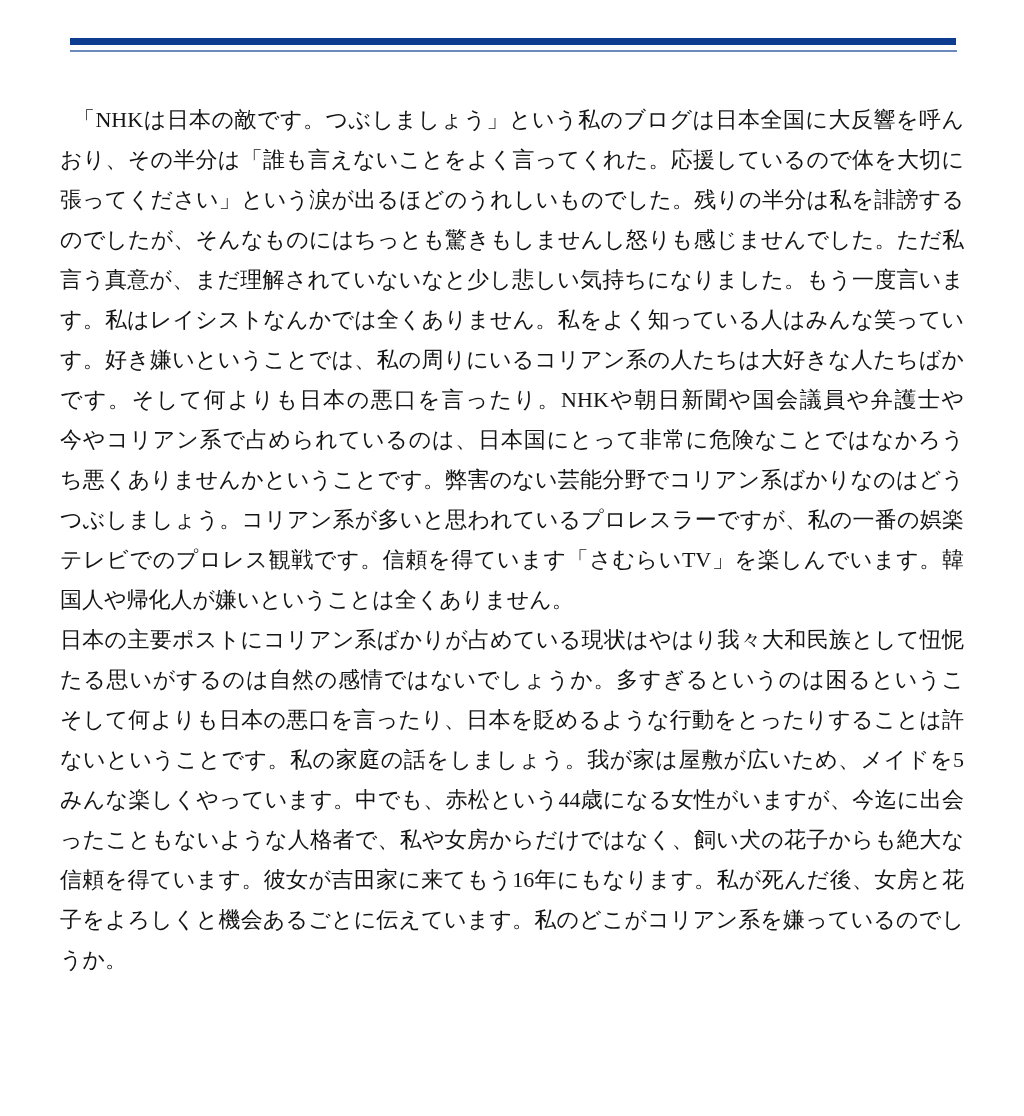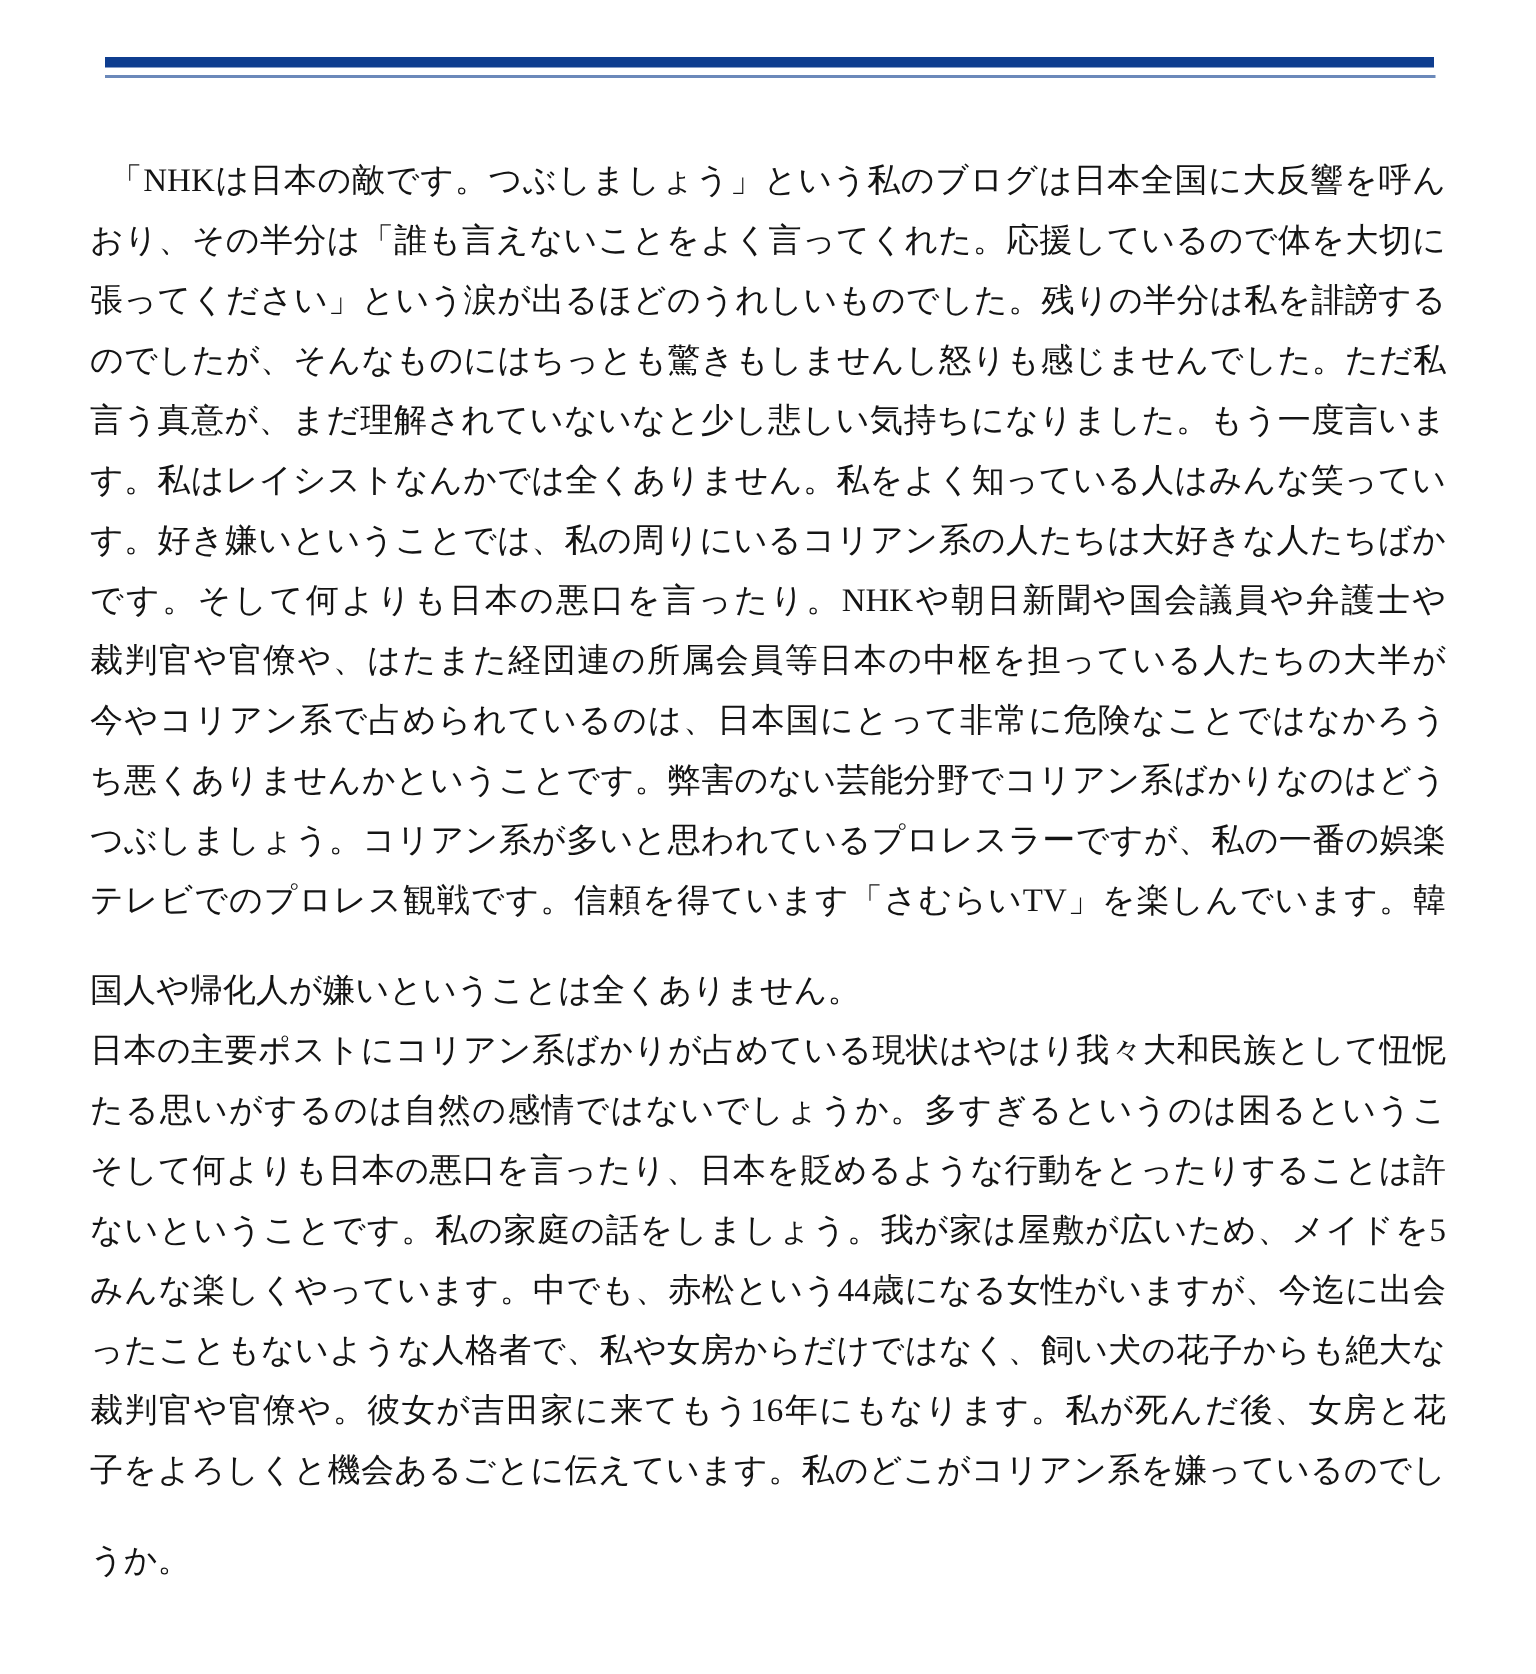--- a/index.html
+++ b/index.html
@@ -44,21 +44,20 @@
   }
   .line {
     height: 40px;
     line-height: 40px;
     text-align: justify;
     text-align-last: justify;
     overflow: hidden;
   }
   .paragraph .line:last-child {
     text-align-last: left;
-    margin-top: 20px;
   }
   .paragraph:first-child .line:first-child {
     text-indent: 13px;
   }
 </style>
 </head>
 <body style="background: rgb(255, 255, 255);">
 
 <div class="page">
   <div>
@@ -68,32 +67,31 @@
   <div class="article" id="article" style="color: rgb(20, 20, 20);">
       <div class="paragraph">
         <div class="line">「NHKは日本の敵です。つぶしましょう」という私のブログは日本全国に大反響を呼んで</div>
         <div class="line">おり、その半分は「誰も言えないことをよく言ってくれた。応援しているので体を大切に頑</div>
         <div class="line">張ってください」という涙が出るほどのうれしいものでした。残りの半分は私を誹謗するも</div>
         <div class="line">のでしたが、そんなものにはちっとも驚きもしませんし怒りも感じませんでした。ただ私の</div>
         <div class="line">言う真意が、まだ理解されていないなと少し悲しい気持ちになりました。もう一度言いま</div>
         <div class="line">す。私はレイシストなんかでは全くありません。私をよく知っている人はみんな笑っていま</div>
         <div class="line">す。好き嫌いということでは、私の周りにいるコリアン系の人たちは大好きな人たちばかり</div>
         <div class="line">です。そして何よりも日本の悪口を言ったり。NHKや朝日新聞や国会議員や弁護士や</div>
-        <div class="line">裁判官や官僚や、はたまた経団連の所属会員等日本の中枢を担っている人たちの大半が</div>
         <div class="line">今やコリアン系で占められているのは、日本国にとって非常に危険なことではなかろうか、</div>
         <div class="line">ち悪くありませんかということです。弊害のない芸能分野でコリアン系ばかりなのはどうで</div>
         <div class="line">つぶしましょう。コリアン系が多いと思われているプロレスラーですが、私の一番の娯楽は</div>
         <div class="line">テレビでのプロレス観戦です。信頼を得ています「さむらいTV」を楽しんでいます。韓</div>
         <div class="line">国人や帰化人が嫌いということは全くありません。</div>
       </div>
       <div class="paragraph">
         <div class="line">日本の主要ポストにコリアン系ばかりが占めている現状はやはり我々大和民族として忸怩</div>
         <div class="line">たる思いがするのは自然の感情ではないでしょうか。多すぎるというのは困るということ、</div>
         <div class="line">そして何よりも日本の悪口を言ったり、日本を貶めるような行動をとったりすることは許せ</div>
         <div class="line">ないということです。私の家庭の話をしましょう。我が家は屋敷が広いため、メイドを5人</div>
         <div class="line">みんな楽しくやっています。中でも、赤松という44歳になる女性がいますが、今迄に出会</div>
         <div class="line">ったこともないような人格者で、私や女房からだけではなく、飼い犬の花子からも絶大な</div>
-        <div class="line">裁判官や官僚や。彼女が吉田家に来てもう16年にもなります。私が死んだ後、女房と花</div>
+        <div class="line">信頼を得ています。彼女が吉田家に来てもう16年にもなります。私が死んだ後、女房と花</div>
         <div class="line">子をよろしくと機会あるごとに伝えています。私のどこがコリアン系を嫌っているのでしょ</div>
         <div class="line">うか。</div>
       </div>
     </div>
 </div>
 
 </body></html>

